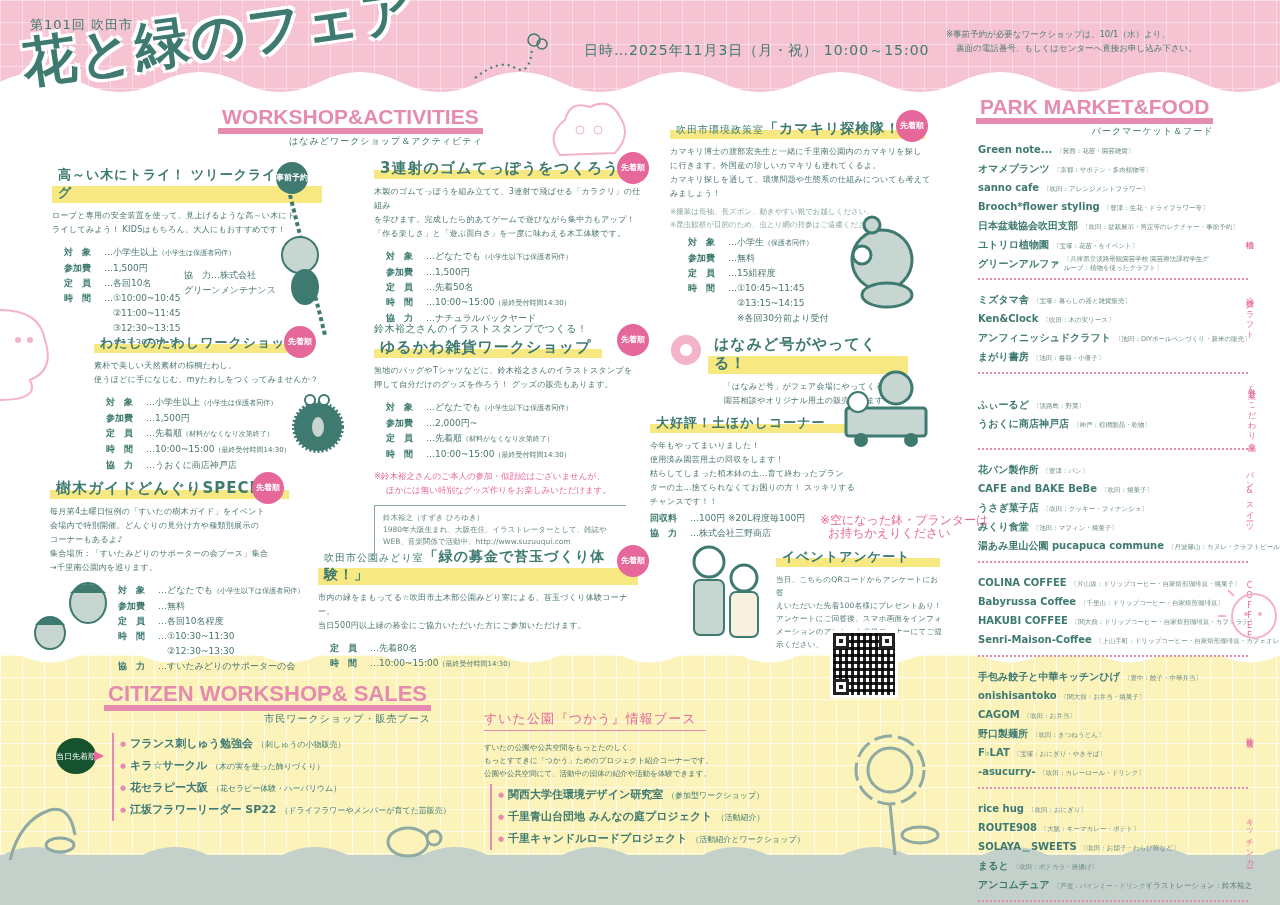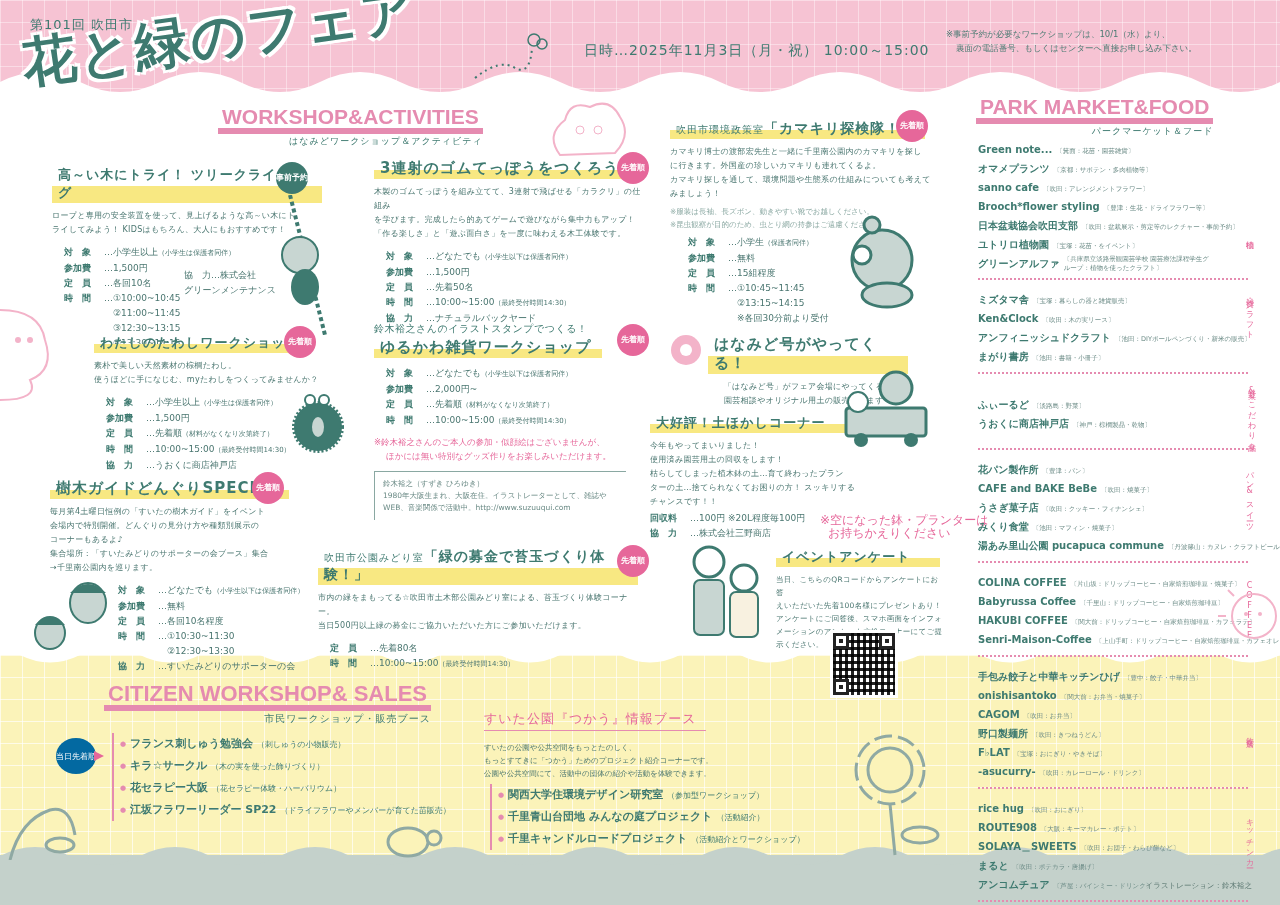--- a/index.html
+++ b/index.html
@@ -95,21 +95,21 @@
     color: #e6679a; writing-mode: vertical-rl; text-orientation: upright; letter-spacing: 1px;
   }
 
   
   .cit-list { position: absolute; left: 112px; top: 733px; border-left: 2px solid #e58bb0; padding-left: 6px; }
   .cit-item { font-size: 11px; line-height: 21px; font-weight: bold; color: #3e7a70; white-space: nowrap; }
   .cit-item::before { content: "●"; color: #e58bb0; font-size: 7px; margin-right: 4px; vertical-align: middle; }
   .cit-item .d { font-size: 8px; font-weight: normal; }
   .tojitsu {
     position: absolute; left: 56px; top: 738px; width: 40px; height: 36px; border-radius: 50%;
-    background: #0369a1; color: #fff; font-size: 8px; line-height: 11px; text-align: center;
+    background: #14532d; color: #fff; font-size: 8px; line-height: 11px; text-align: center;
     display: flex; align-items: center; justify-content: center;
   }
   .tojitsu::after {
     content: ""; position: absolute; right: -8px; top: 13px; border-left: 10px solid #e6679a;
     border-top: 5px solid transparent; border-bottom: 5px solid transparent;
   }
 
   .tsukau { position: absolute; left: 484px; top: 708px; width: 320px; }
   .tsukau-title { font-size: 13px; color: #e6679a; border-bottom: 1.5px solid #e58bb0; display: inline-block; padding: 0 10px 2px 0; letter-spacing: 1px; }
   .tsukau-desc { font-size: 7.5px; line-height: 13px; color: #4a7670; margin-top: 10px; }
@@ -334,20 +334,24 @@
         <span class="k">協　力</span>
         <span class="v">…ナチュラルバックヤード</span>
       </div>
   </div>
 </div>
 <div class="badge" style="left:617px;top:152px;">先着順</div>
 
 <div class="card" style="left:374px;top:322px;width:280px;">
   <div class="card-sub">鈴木裕之さんのイラストスタンプでつくる！</div>
   <div class="card-title big">ゆるかわ雑貨ワークショップ</div>
+  <div class="card-desc">
+    <div>無地のバッグやTシャツなどに、鈴木裕之さんのイラストスタンプを</div>
+    <div>押して自分だけのグッズを作ろう！ グッズの販売もあります。</div>
+  </div>
   <div class="details">
     <div class="row">
         <span class="k">対　象</span>
         <span class="v"><span>…どなたでも</span><small>（小学生以下は保護者同伴）</small></span>
       </div>
     <div class="row">
         <span class="k">参加費</span>
         <span class="v">…2,000円~</span>
       </div>
     <div class="row">

